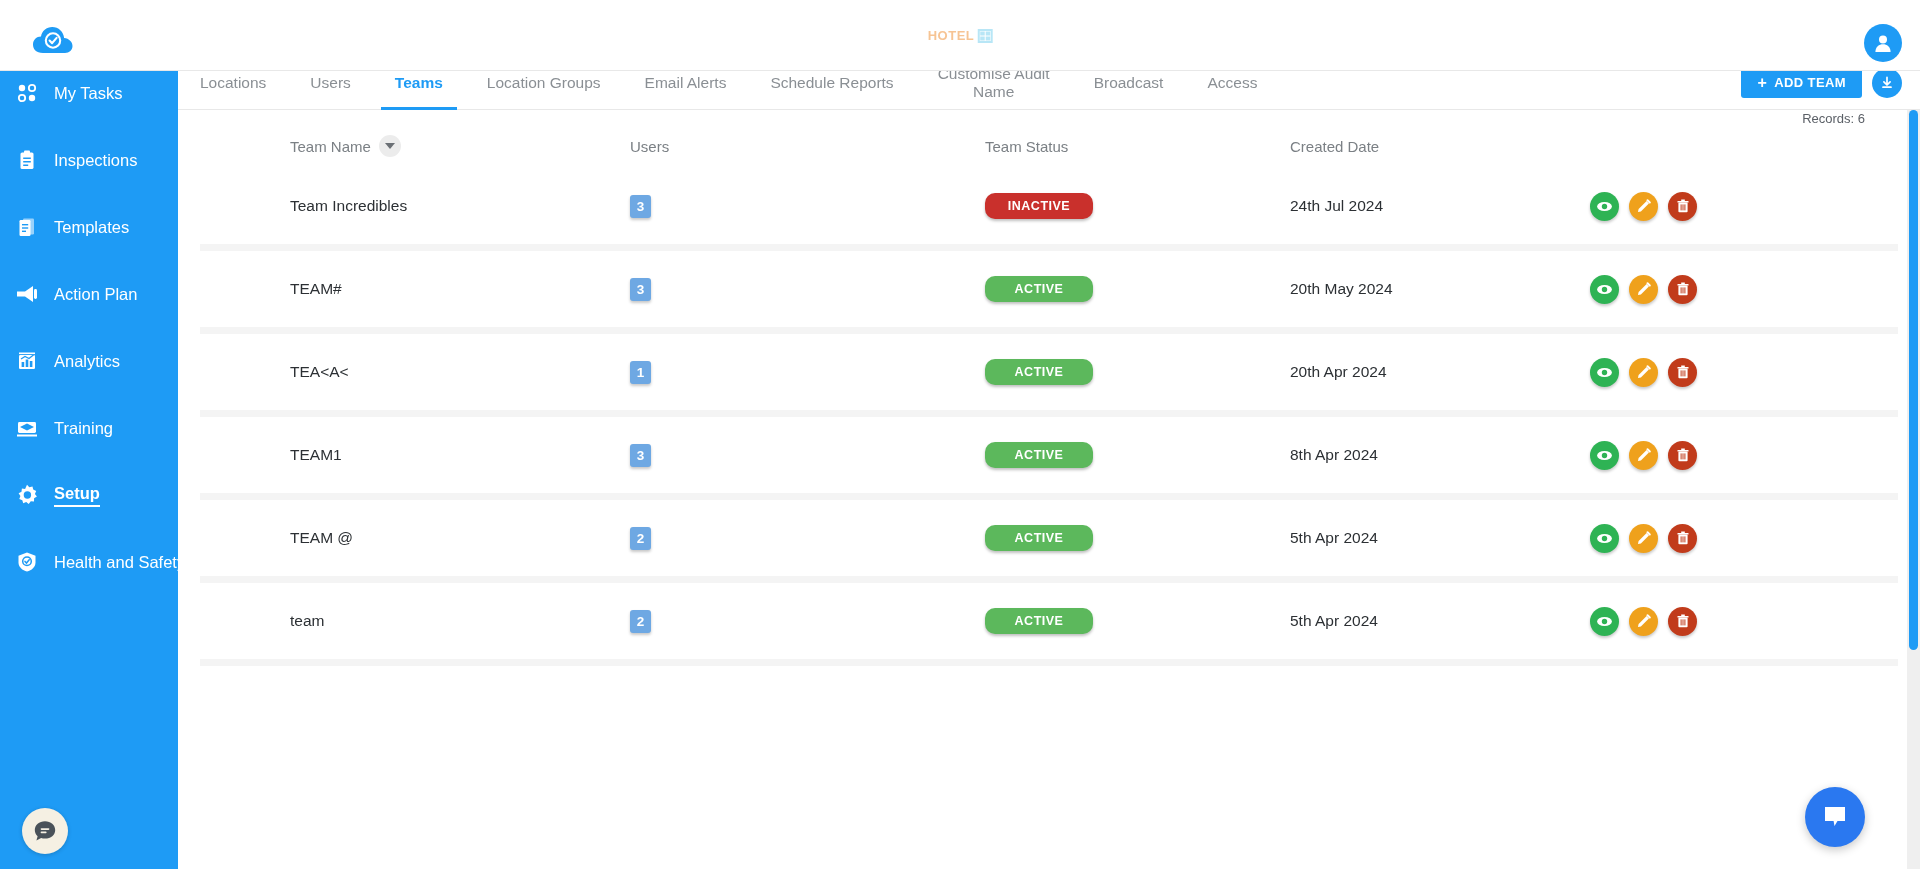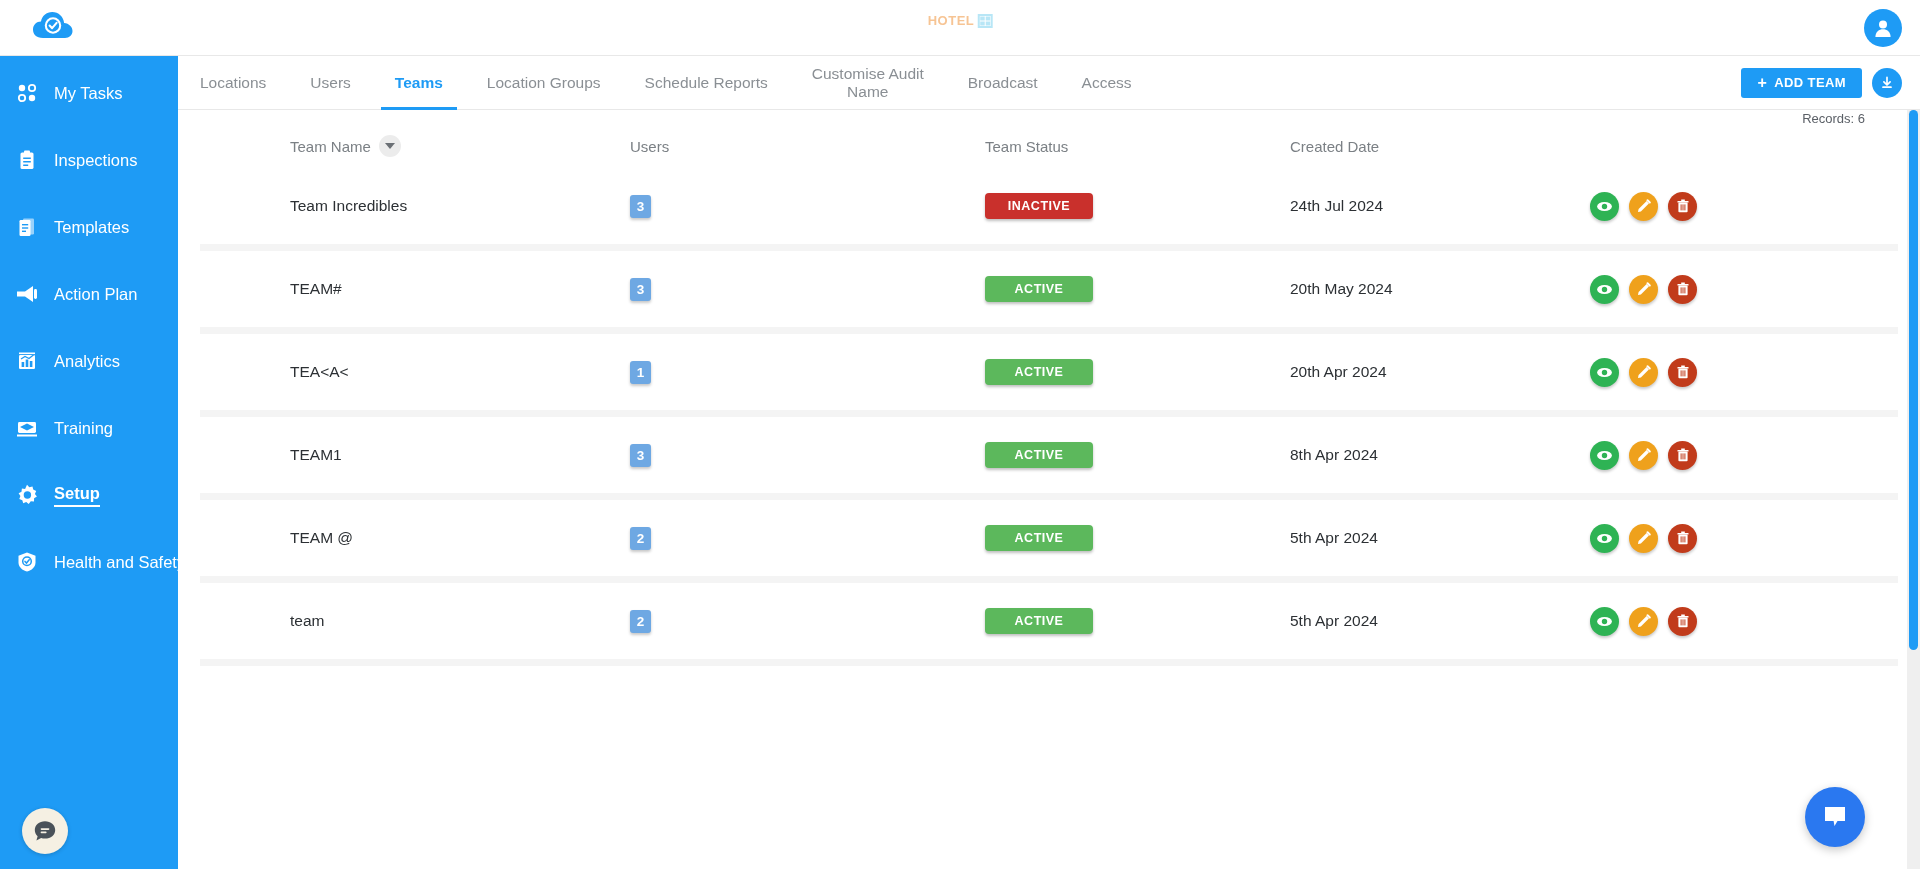--- a/index.html
+++ b/index.html
@@ -7,21 +7,21 @@
     width: 1920px; height: 869px;
     font-family: "Liberation Sans", sans-serif;
     background: #ffffff;
     overflow: hidden;
   }
 
   #app { position: relative; width: 1920px; height: 869px; }
 
   
   .topbar {
-    position: absolute; top: 1px; left: 0;
+    position: absolute; top: 16px; left: 0;
     width: 1920px; height: 55px;
     background: #ffffff;
     border-bottom: 1px solid #e8e8e8;
     z-index: 40;
   }
   .brand-logo {
     position: absolute; left: 30px; top: 7px;
     width: 48px; height: 40px;
   }
   .center-logo {
@@ -199,21 +199,21 @@
     border-radius: 3px;
     font-size: 13.5px; font-weight: bold;
     box-shadow: 0 2px 3px rgba(0,0,0,.22);
     cursor: pointer;
   }
   .status-badge {
     display: inline-flex; align-items: center; justify-content: center;
     width: 108px; height: 26px;
     color: #ffffff; font-size: 12.5px; font-weight: bold;
     letter-spacing: .5px;
-    border-radius: 4px;
+    border-radius: 10px;
     box-shadow: 0 2px 3px rgba(0,0,0,.25);
   }
   .status-badge.active   { background: #5cb85c; }
   .status-badge.inactive { background: #c9302c; }
 
   .actions { display: flex; align-items: center; gap: 10px; }
   .act-btn {
     width: 29px; height: 29px; border-radius: 50%;
     display: flex; align-items: center; justify-content: center;
     cursor: pointer;
@@ -388,20 +388,21 @@
   </div>
 
   <div class="content">
 
     <div class="tabstrip">
       <div class="tabs">
         <div class="tab">Locations</div>
         <div class="tab">Users</div>
         <div class="tab active">Teams</div>
         <div class="tab">Location Groups</div>
+        <div class="tab">Email Alerts</div>
         <div class="tab">Schedule Reports</div>
         <div class="tab">Customise Audit
 Name</div>
         <div class="tab">Broadcast</div>
         <div class="tab">Access</div>
       </div>
 
       <div class="header-actions">
         <button class="btn-add">
           <span class="plus">+</span>

